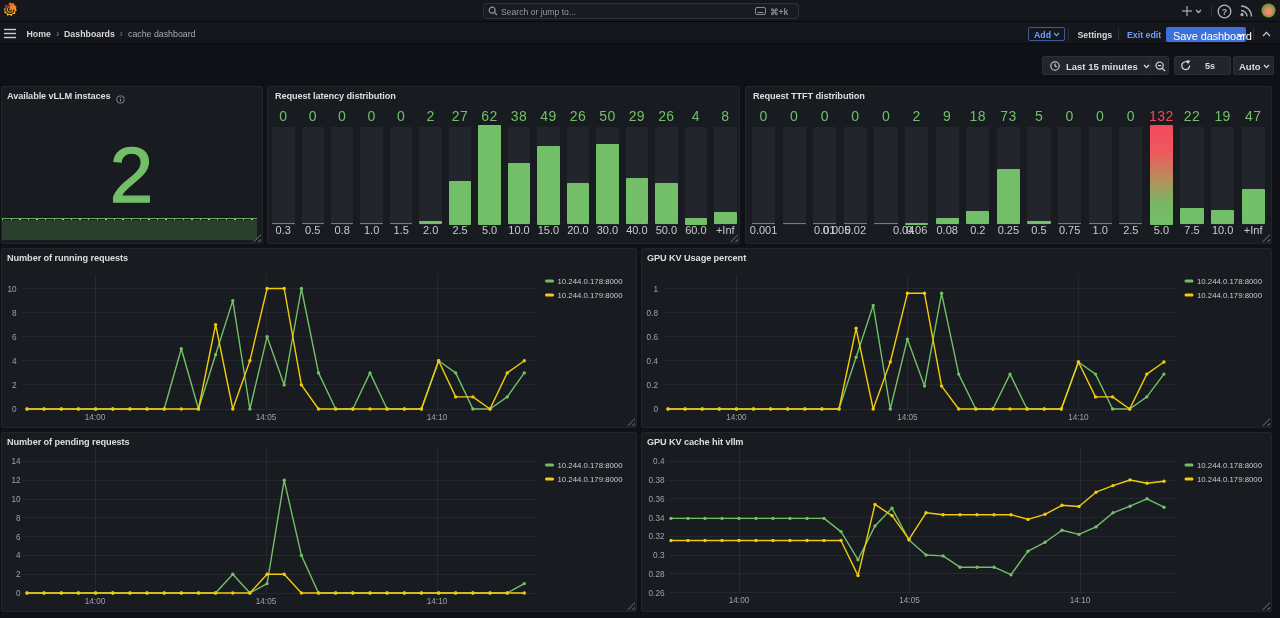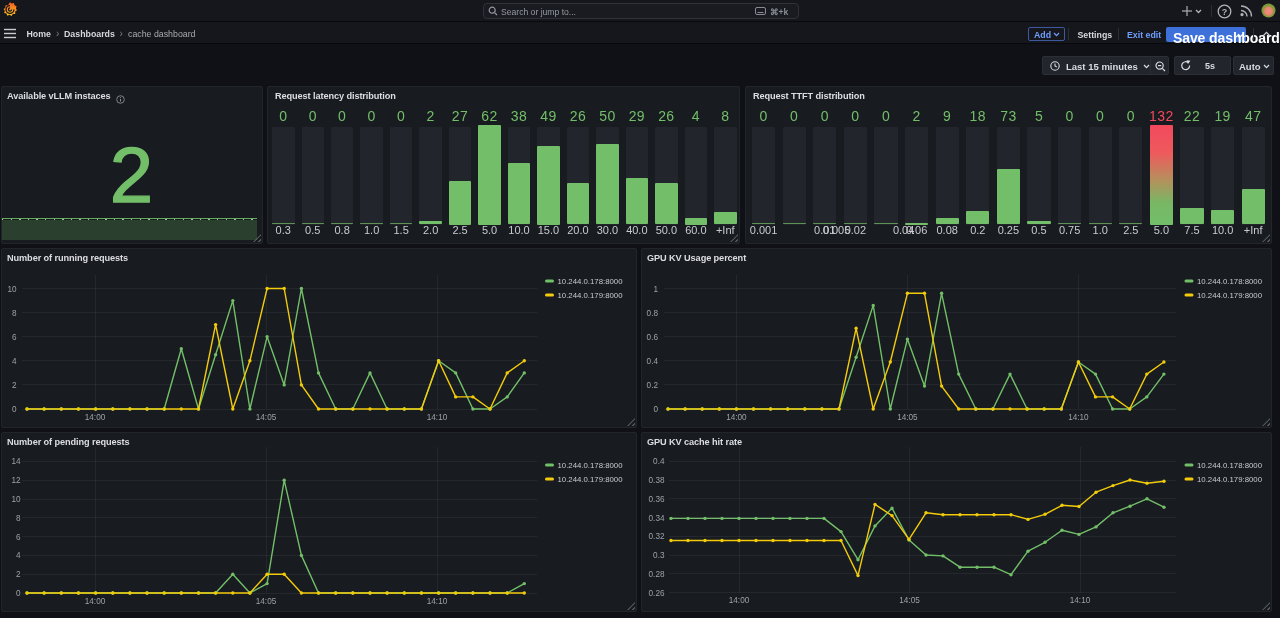--- a/index.html
+++ b/index.html
@@ -82,21 +82,21 @@
 <div class="abs" style="left:1028px;top:27px;width:37px;height:14px;border:1px solid #3e5a9e;border-radius:2px"></div>
 <div class="abs" style="left:1034px;top:29.5px;font-size:8.8px;font-weight:700;color:#6e9fff">Add</div>
 <svg class="abs" style="left:1053px;top:32px" width="7" height="5" viewBox="0 0 7 5">
     <polyline points="1,1 3.5,3.7 6,1" stroke="#6e9fff" stroke-width="1.2" fill="none"></polyline>
   </svg>
 <div class="abs" style="left:1068px;top:28px;width:1px;height:12px;background:#2c2f36"></div>
 <div class="abs" style="left:1077.5px;top:29.5px;font-size:8.8px;font-weight:700;color:#d5d7dc">Settings</div>
 <div class="abs" style="left:1118px;top:28px;width:1px;height:12px;background:#2c2f36"></div>
 <div class="abs" style="left:1127px;top:29.5px;font-size:8.8px;font-weight:700;color:#6e9fff">Exit edit</div>
 <div class="abs" style="left:1166px;top:27px;width:80px;height:14.5px;background:#3d71d9;border-radius:2px"></div>
-<div class="abs" style="left:1173px;top:30px;font-size:14px;font-weight:700;color:#fff;letter-spacing:-0.1px">Save dashboard</div>
+<div class="abs" style="left:1173px;top:30px;font-size:11px;font-weight:400;color:#fff;letter-spacing:-0.1px">Save dashboard</div>
 <svg class="abs" style="left:1237px;top:32.5px" width="7" height="5" viewBox="0 0 7 5">
     <polyline points="1,1 3.5,3.7 6,1" stroke="#fff" stroke-width="1.2" fill="none"></polyline>
   </svg>
 <div class="abs" style="left:1253px;top:28px;width:1px;height:12px;background:#2c2f36"></div>
 <svg class="abs" style="left:1262px;top:31px" width="9" height="6" viewBox="0 0 9 6">
     <polyline points="1,5 4.5,1.3 8,5" stroke="#c9ccd2" stroke-width="1.2" fill="none"></polyline>
   </svg>
 <div class="tbtn" style="left:1042px;width:127px"></div>
 <svg class="abs" style="left:1050px;top:61px" width="10" height="10" viewBox="0 0 10 10">
 <circle cx="5" cy="5" r="4.2" stroke="#d9dbe0" stroke-width="1.1" fill="none"></circle>
@@ -285,21 +285,21 @@
 <div class="bfill" style="left:1211.0px;top:210.1px;width:23.2px;height:14.4px"></div>
 <div class="bval" style="left:1207.0px;top:108px;width:31.2px;color:#73bf69">19</div>
 <div class="blab" style="left:1207.0px;top:224px;width:31.2px">10.0</div>
 <div class="track" style="left:1241.6px;top:126.5px;width:23.2px;height:98.0px"></div>
 <div class="bfill" style="left:1241.6px;top:188.9px;width:23.2px;height:35.6px"></div>
 <div class="bval" style="left:1237.6px;top:108px;width:31.2px;color:#73bf69">47</div>
 <div class="blab" style="left:1237.6px;top:224px;width:31.2px">+Inf</div>
 <div class="ptitle" style="left:7px;top:252.5px">Number of running requests</div>
 <div class="ptitle" style="left:647px;top:252.5px">GPU KV Usage percent</div>
 <div class="ptitle" style="left:7px;top:436.5px">Number of pending requests</div>
-<div class="ptitle" style="left:647px;top:436.5px">GPU KV cache hit rate</div>
+<div class="ptitle" style="left:647px;top:436.5px">GPU KV cache hit vllm</div>
 <svg class="abs" width="1280" height="618" viewBox="0 0 1280 618" style="pointer-events:none">
     <line x1="22.0" y1="409.0" x2="536.5" y2="409.0" stroke="rgba(204,204,220,0.07)" stroke-width="1" shape-rendering="crispEdges"></line>
     <text x="16.5" y="412.0" font-size="8.2px" fill="#9da2ab" text-anchor="end" font-weight="400">0</text>
     <line x1="22.0" y1="384.9" x2="536.5" y2="384.9" stroke="rgba(204,204,220,0.07)" stroke-width="1" shape-rendering="crispEdges"></line>
     <text x="16.5" y="387.9" font-size="8.2px" fill="#9da2ab" text-anchor="end" font-weight="400">2</text>
     <line x1="22.0" y1="360.8" x2="536.5" y2="360.8" stroke="rgba(204,204,220,0.07)" stroke-width="1" shape-rendering="crispEdges"></line>
     <text x="16.5" y="363.8" font-size="8.2px" fill="#9da2ab" text-anchor="end" font-weight="400">4</text>
     <line x1="22.0" y1="336.7" x2="536.5" y2="336.7" stroke="rgba(204,204,220,0.07)" stroke-width="1" shape-rendering="crispEdges"></line>
     <text x="16.5" y="339.7" font-size="8.2px" fill="#9da2ab" text-anchor="end" font-weight="400">6</text>
     <line x1="22.0" y1="312.6" x2="536.5" y2="312.6" stroke="rgba(204,204,220,0.07)" stroke-width="1" shape-rendering="crispEdges"></line>

